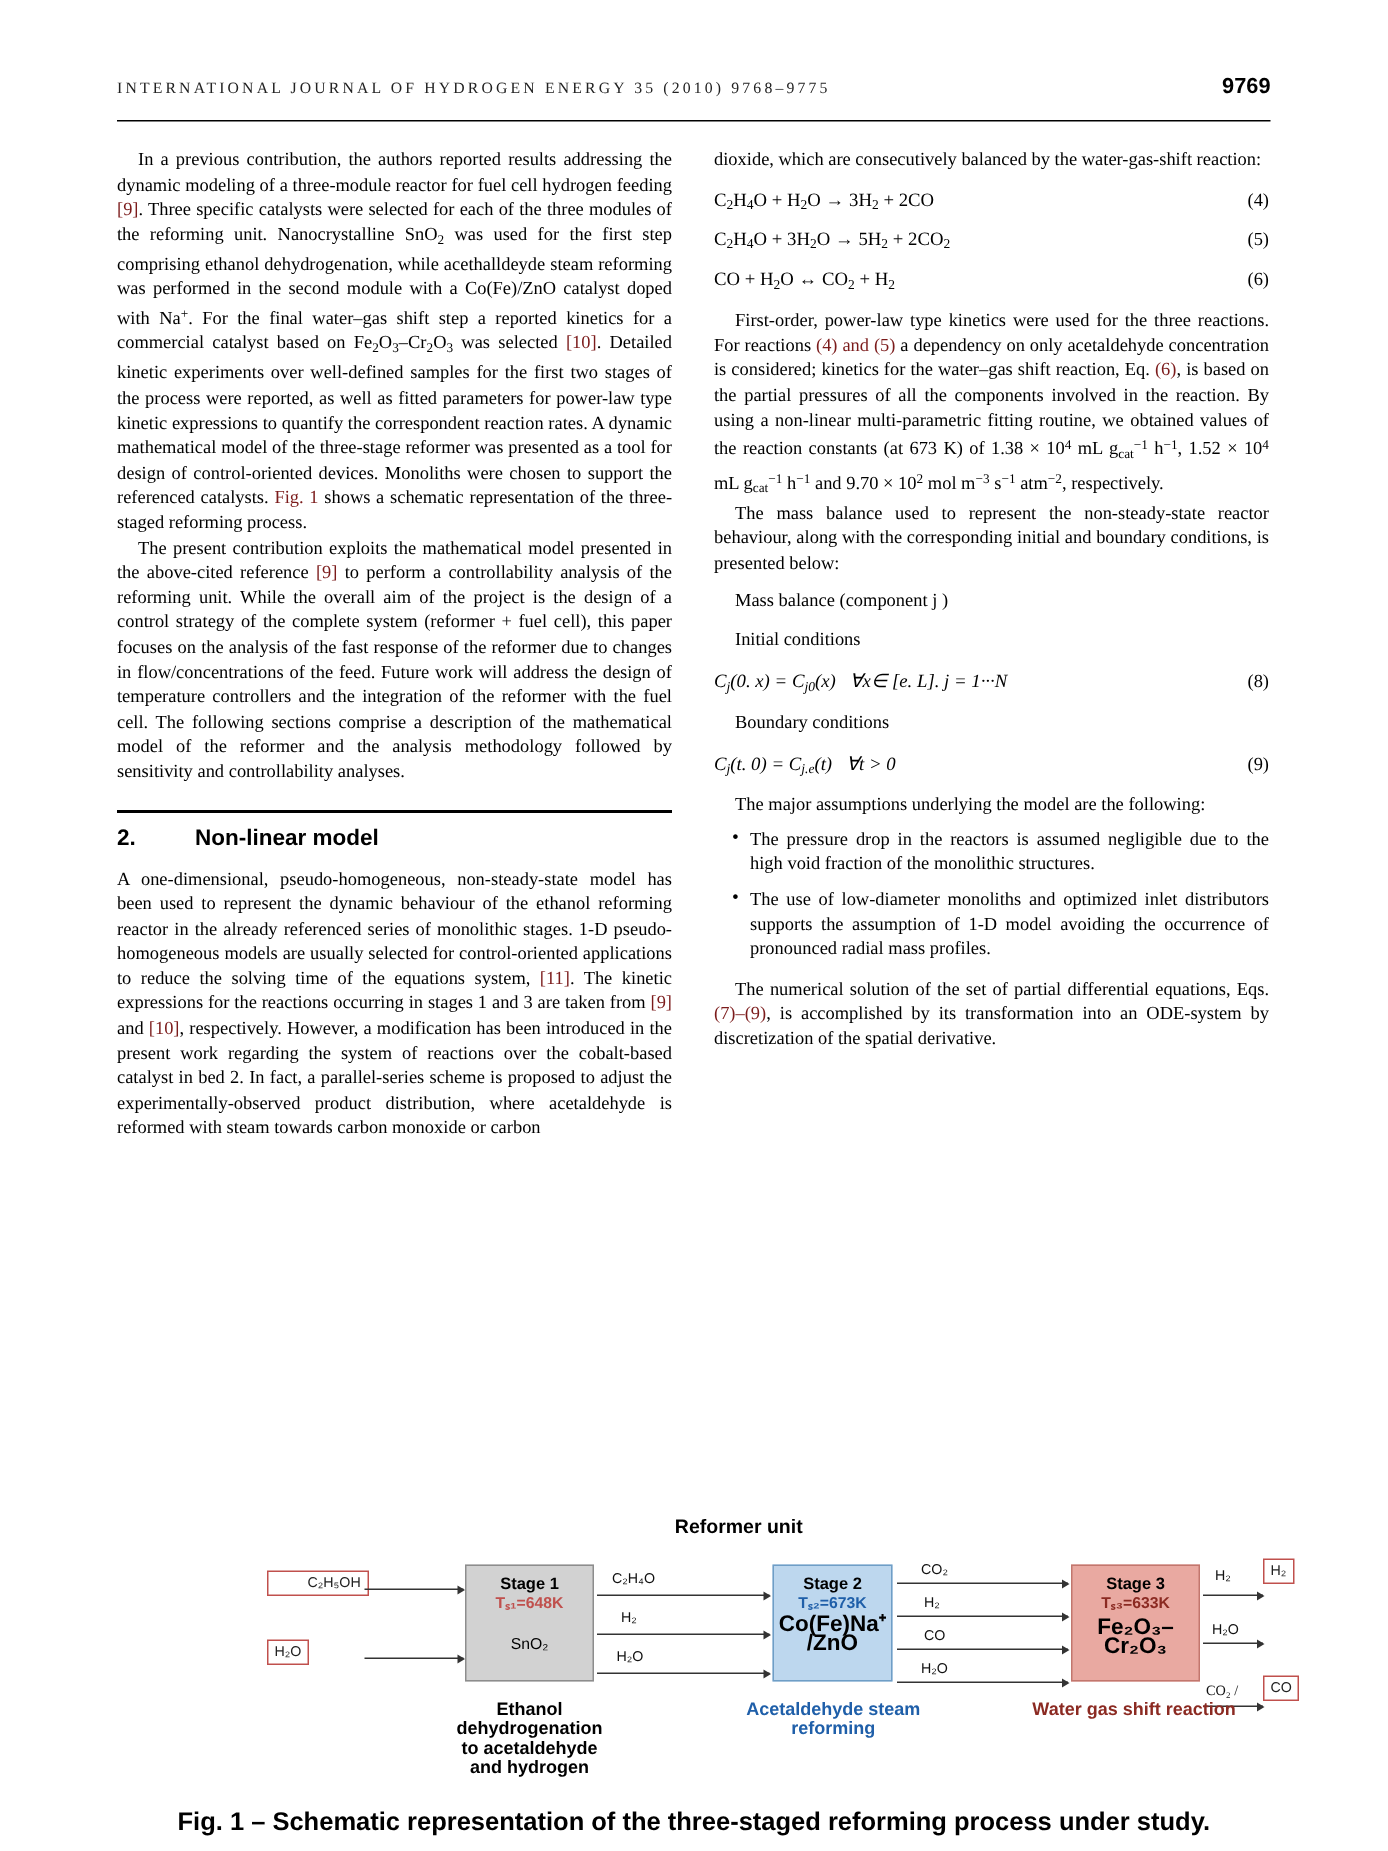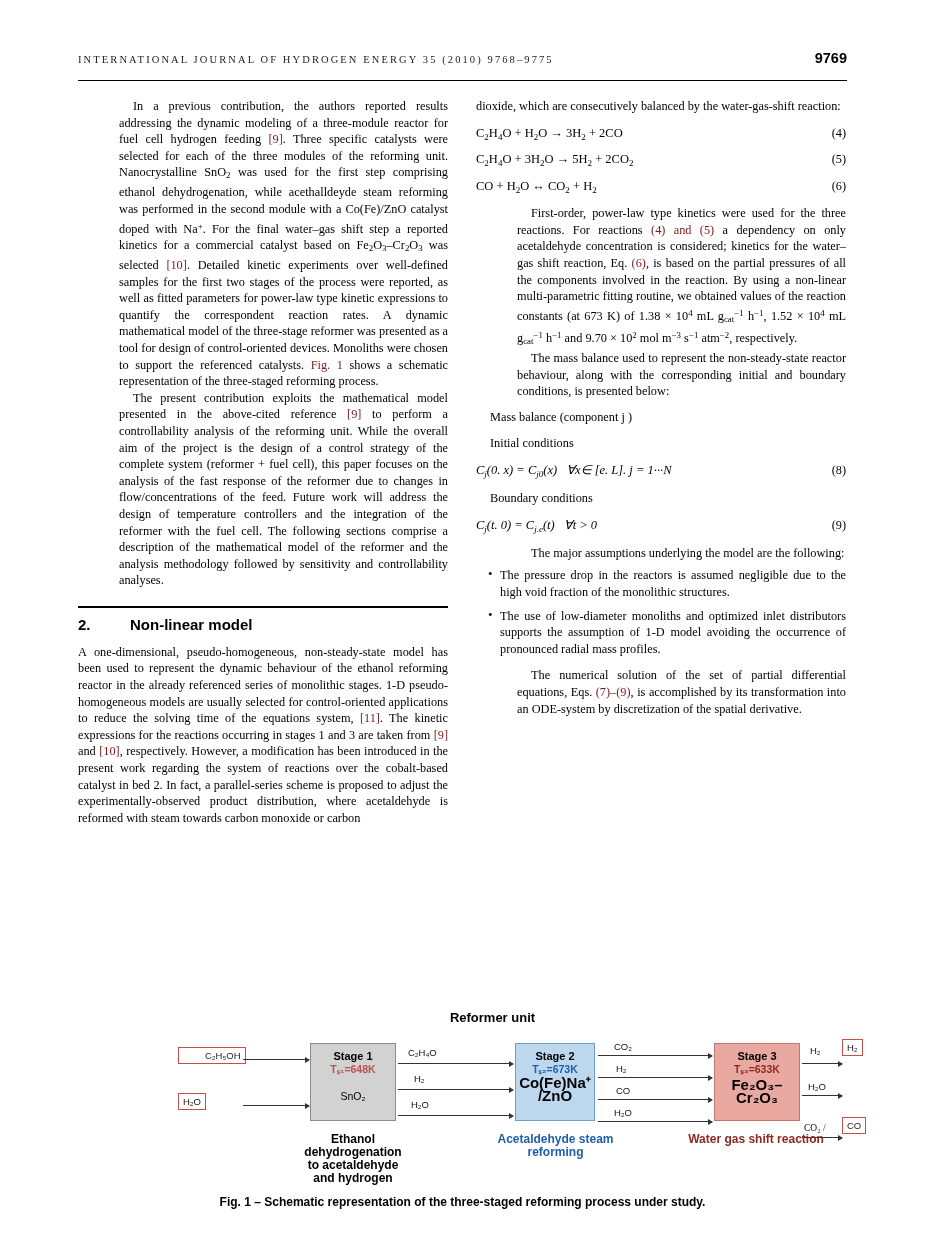--- a/index.html
+++ b/index.html
@@ -54,21 +54,21 @@
   }
   .col { width: 370px; }
   p {
     margin: 0 0 0 0;
     font-size: 12.3px;
     line-height: 16.6px;
     text-align: justify;
     text-justify: inter-word;
     hyphens: auto;
   }
-  p.indent { text-indent: 14px; margin-left: 41px; }
+  p.indent { text-indent: 14px; }
   p + p { margin-top: 0; }
   .ref { color: #7b1b1b; }
   sub { font-size: 0.72em; vertical-align: -0.28em; }
   sup { font-size: 0.72em; vertical-align: 0.42em; }
 
   
   .sec-rule {
     border-top: 2.5px solid #000;
     margin: 17px 0 8px 0;
     height: 0;
@@ -206,23 +206,23 @@
     content:"";
     position: absolute;
     right: -1px; top: -3px;
     border-left: 5px solid #333;
     border-top: 3.2px solid transparent;
     border-bottom: 3.2px solid transparent;
   }
   .fig-caption {
     font-family: "Liberation Sans", sans-serif;
     font-weight: bold;
-    font-size: 12px;
-    text-align: center;
-    margin-top: 2px;
+    font-size: 17px;
+    text-align: center;
+    margin-top: 12px;
   }
 </style>
 </head>
 <body>
 
 <div class="page">
 
   <div class="runhead">
     <div class="journal">INTERNATIONAL JOURNAL OF HYDROGEN ENERGY 35 (2010) 9768–9775</div>
     <div class="folio">9769</div>

